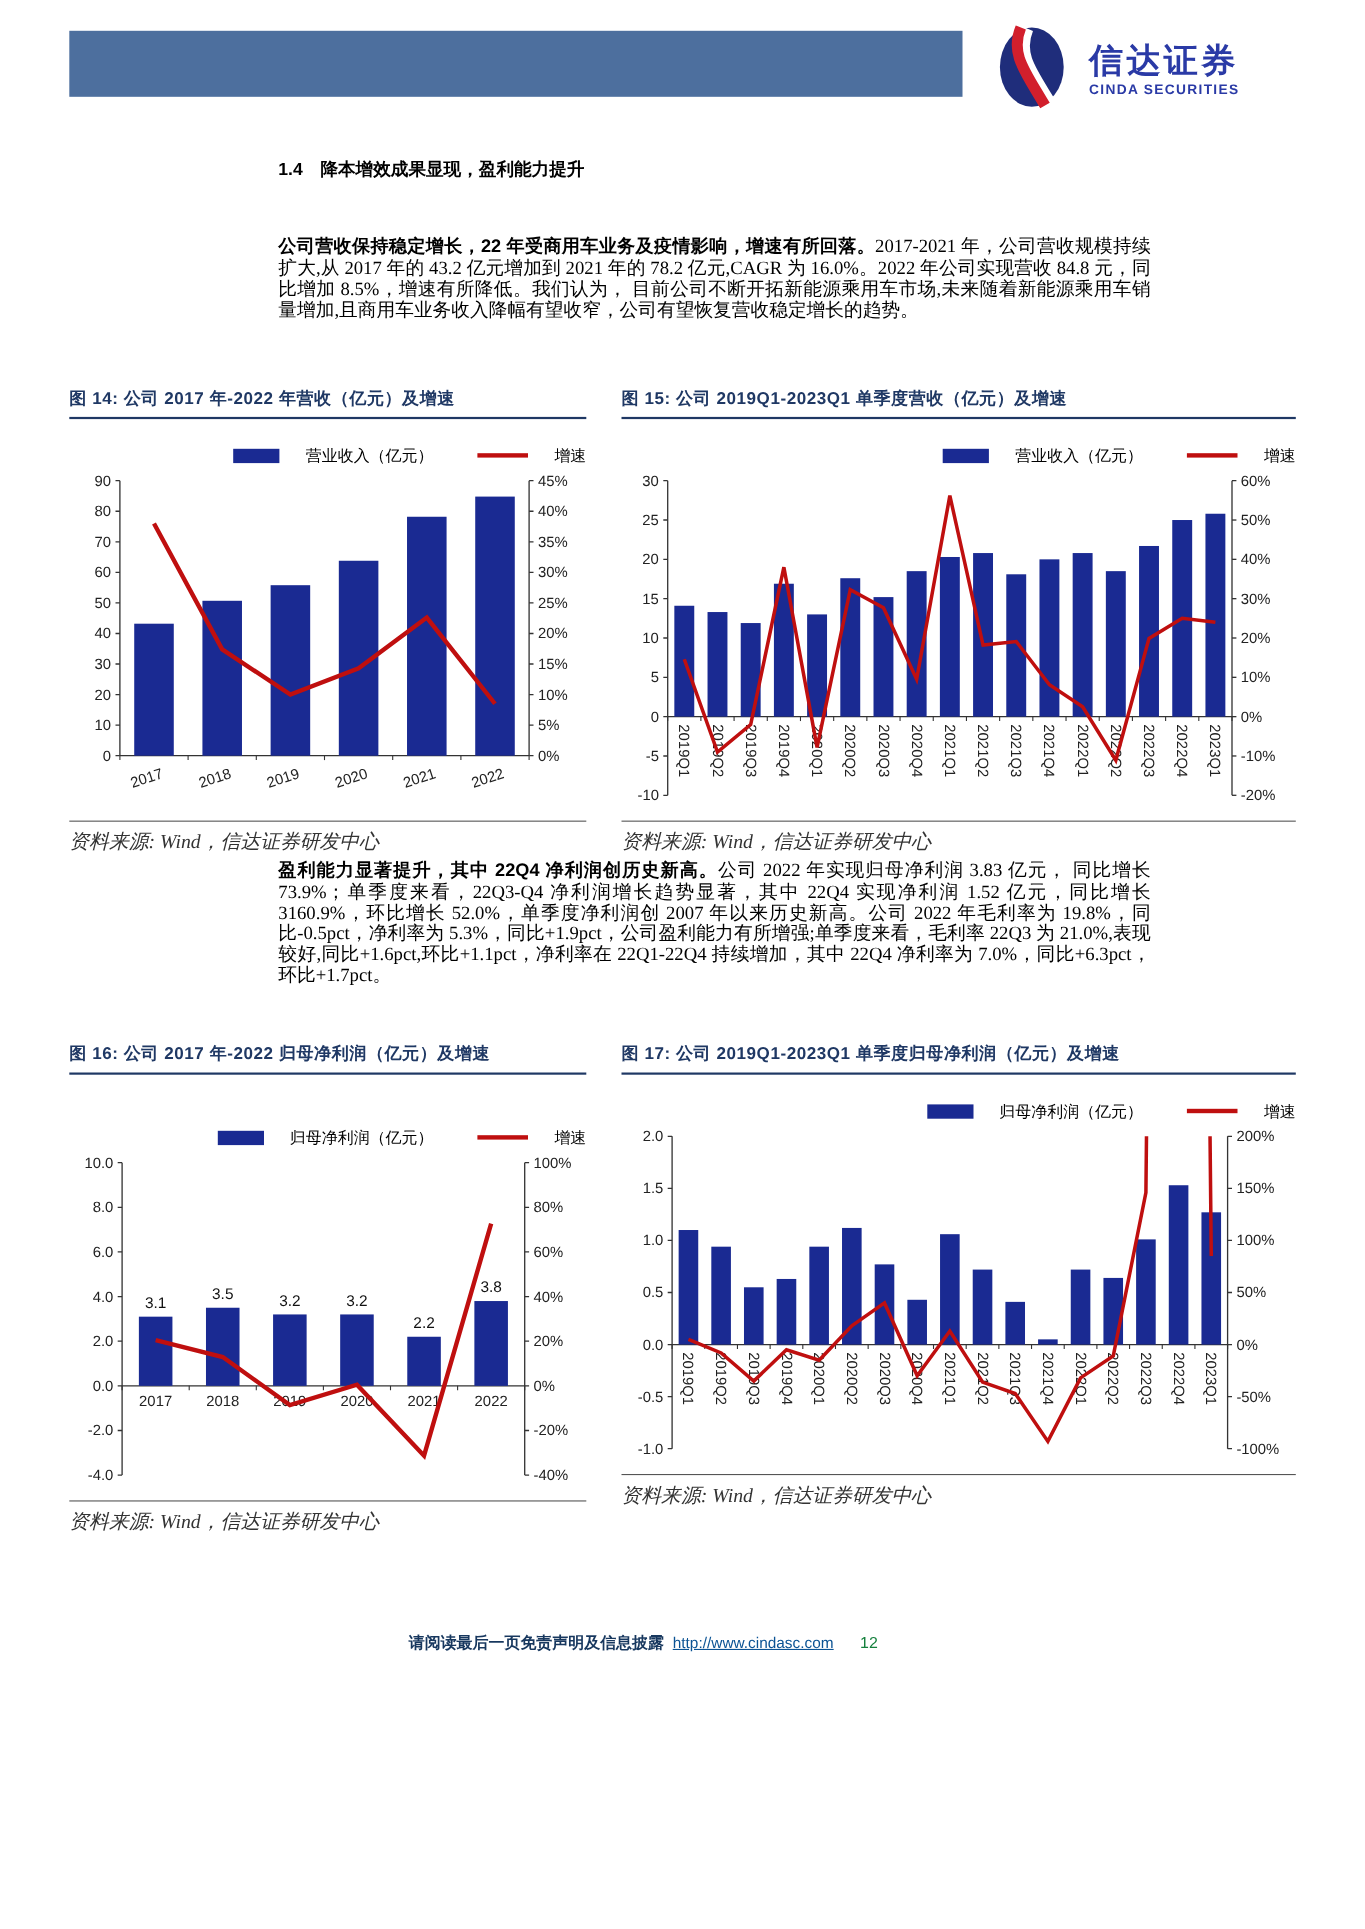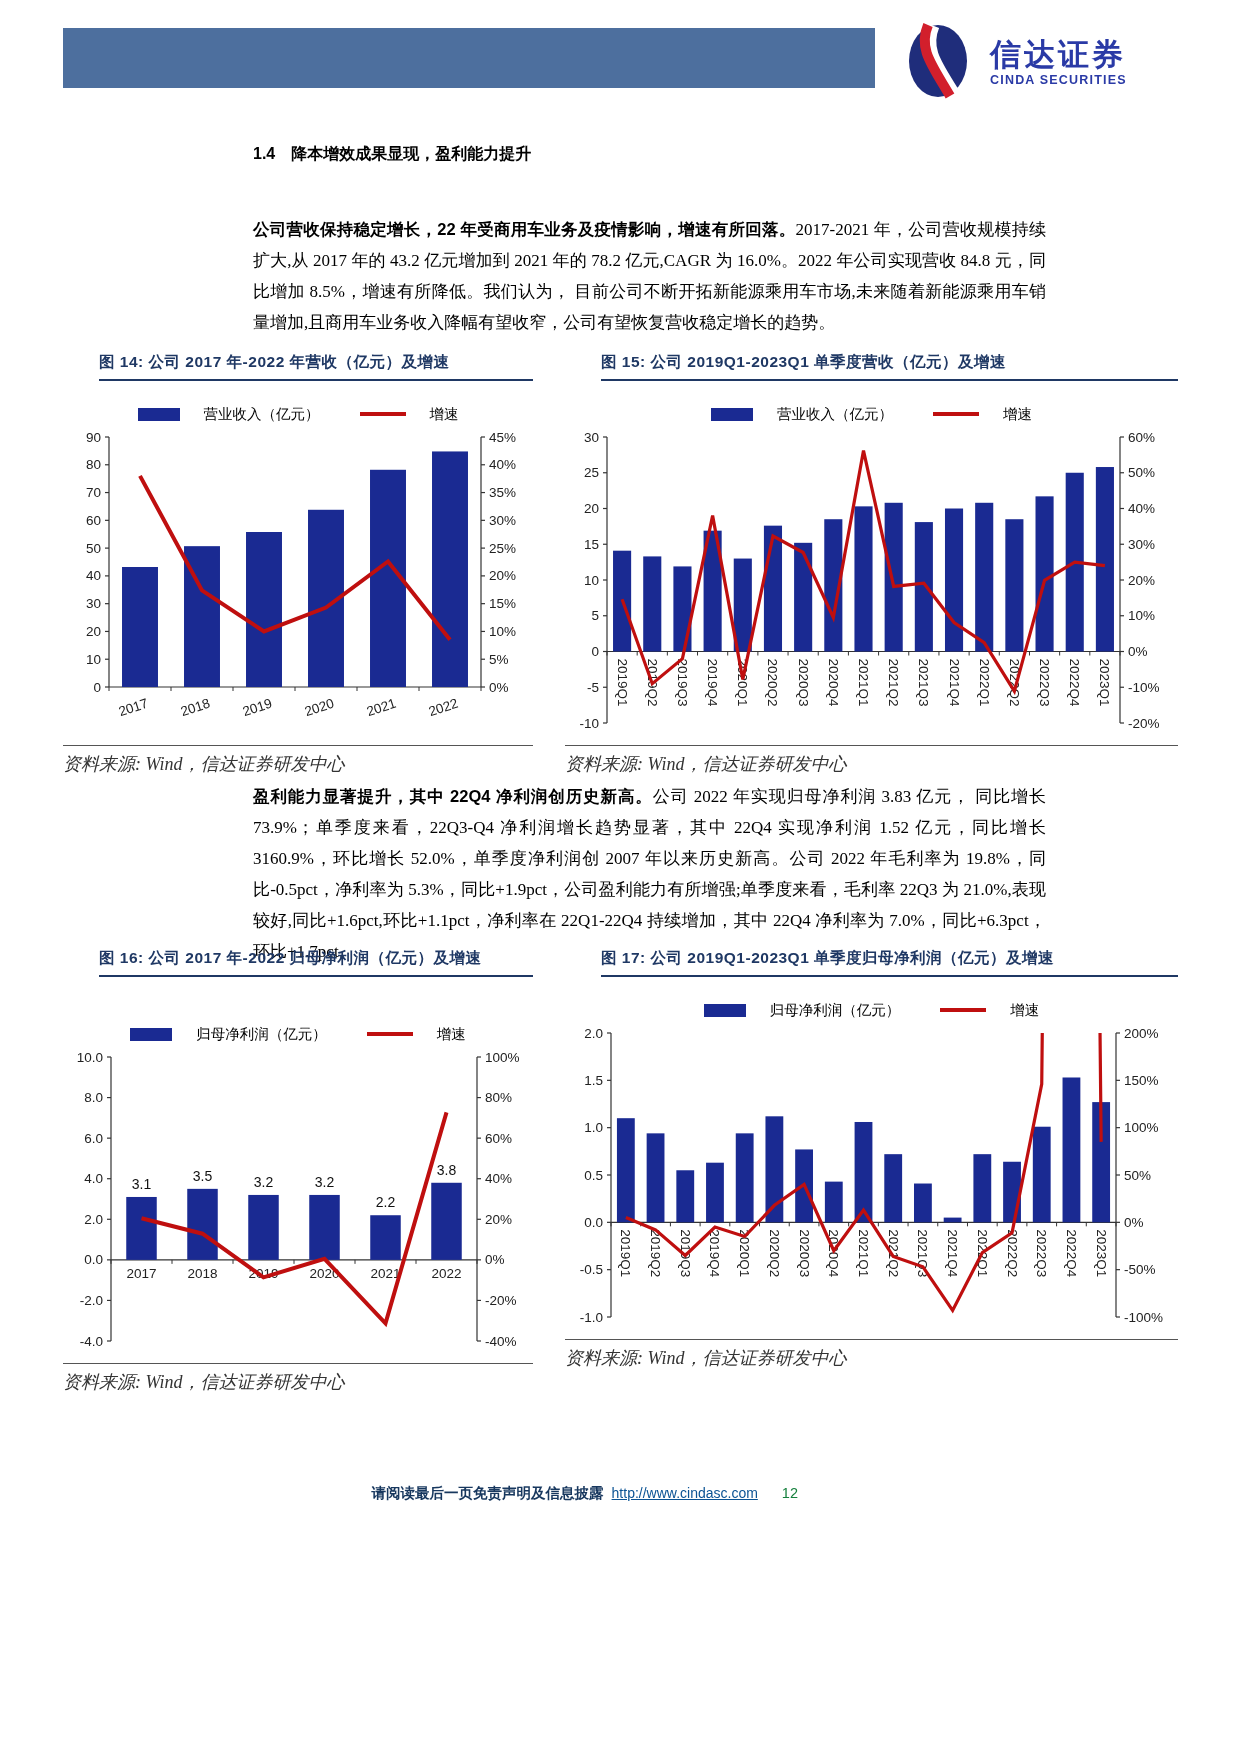--- a/index.html
+++ b/index.html
@@ -12,35 +12,35 @@
   .brand{display:flex;flex-direction:column;line-height:1.05;}
   .brand-cn{font-family:"Liberation Sans",sans-serif;font-weight:bold;font-size:31px;color:#2a3aa6;letter-spacing:3px;}
   .brand-en{font-family:"Liberation Sans",sans-serif;font-weight:bold;font-size:12.5px;color:#2a3aa6;letter-spacing:1.2px;margin-top:3px;}
 
   
   .section-title{position:absolute;left:253px;top:144px;font-family:"Liberation Sans",sans-serif;
                  font-weight:bold;font-size:16px;color:#000;}
   .section-title .num{margin-right:16px;}
 
   
-  .para{position:absolute;left:253px;width:793px;font-size:17px;line-height:31px;text-align:justify;}
+  .para{position:absolute;left:253px;width:793px;font-size:17px;line-height:19px;text-align:justify;}
   .para b{font-family:"Liberation Sans",sans-serif;font-size:16.5px;}
   #para1{top:197px;}
   #para2{top:764px;}
 
   
   .fig-row{position:absolute;left:63px;width:1115px;display:flex;gap:32px;align-items:flex-start;}
   #fig-row-1{top:352px;}
   #fig-row-2{top:948px;}
   .fig{margin:0;display:flex;flex-direction:column;}
   .fig-col-narrow{width:470px;}
   .fig-col-wide{width:613px;}
   .fig-title{font-family:"Liberation Sans",sans-serif;font-weight:bold;font-size:15.5px;color:#1f3864;
-             letter-spacing:0.5px;padding-bottom:6px;border-bottom:2px solid #1f3864;margin-left:36px;}
-  .legend{display:flex;justify-content:center;align-items:center;gap:24px;margin-top:22px;margin-bottom:4px;height:22px;}
+             letter-spacing:0.5px;padding-bottom:6px;border-bottom:2px solid #1f3864;}
+  .legend{display:flex;justify-content:flex-end;align-items:center;gap:24px;margin-top:22px;margin-bottom:4px;height:22px;}
   .legend.tall-gap{margin-top:46px;}
   .lg-label{font-size:14.5px;color:#000;}
   .sw-bar{display:inline-block;width:42px;height:13px;background:#1a2a92;}
   .sw-line{display:inline-block;width:46px;height:4px;background:#bf0f0f;margin-left:16px;}
   .chart{width:100%;}
   .fig-source{margin-top:10px;border-top:1.5px solid #555;padding-top:6px;
               font-style:italic;font-size:18px;color:#333;}
 
   .ax{font:13.5px "Liberation Sans",sans-serif;fill:#222;}
   .bl{font:14px "Liberation Sans",sans-serif;fill:#111;}

